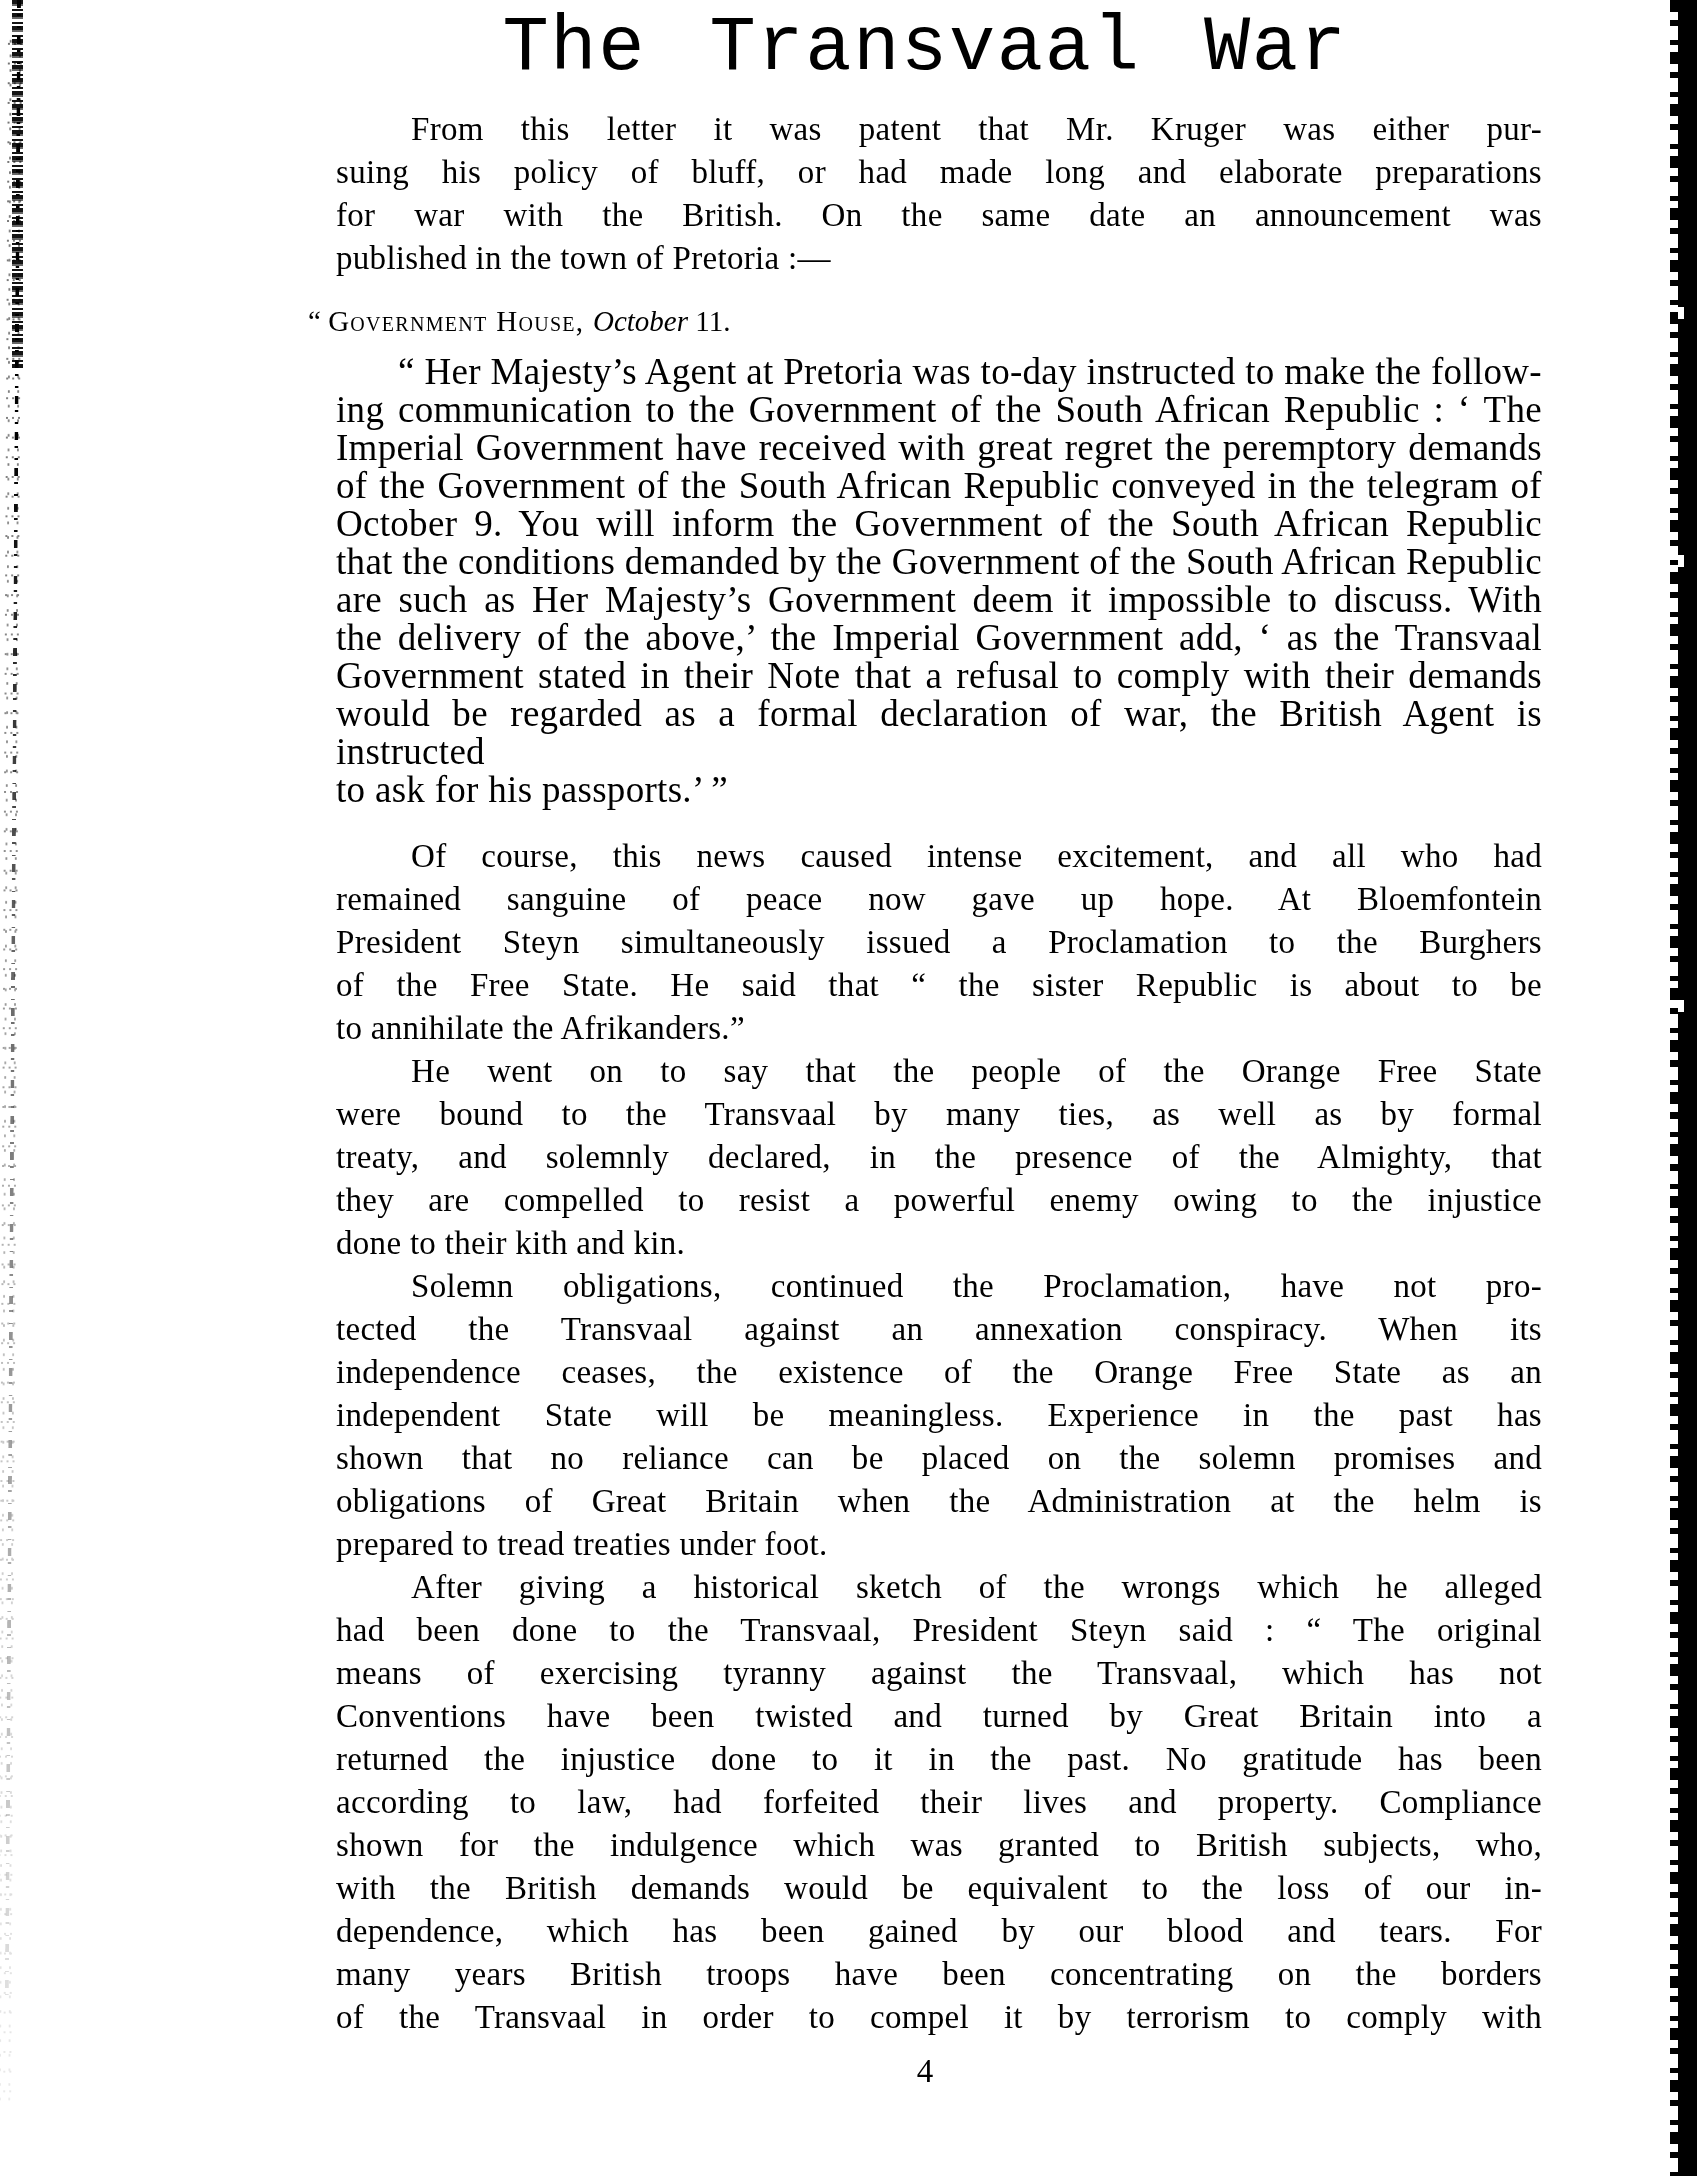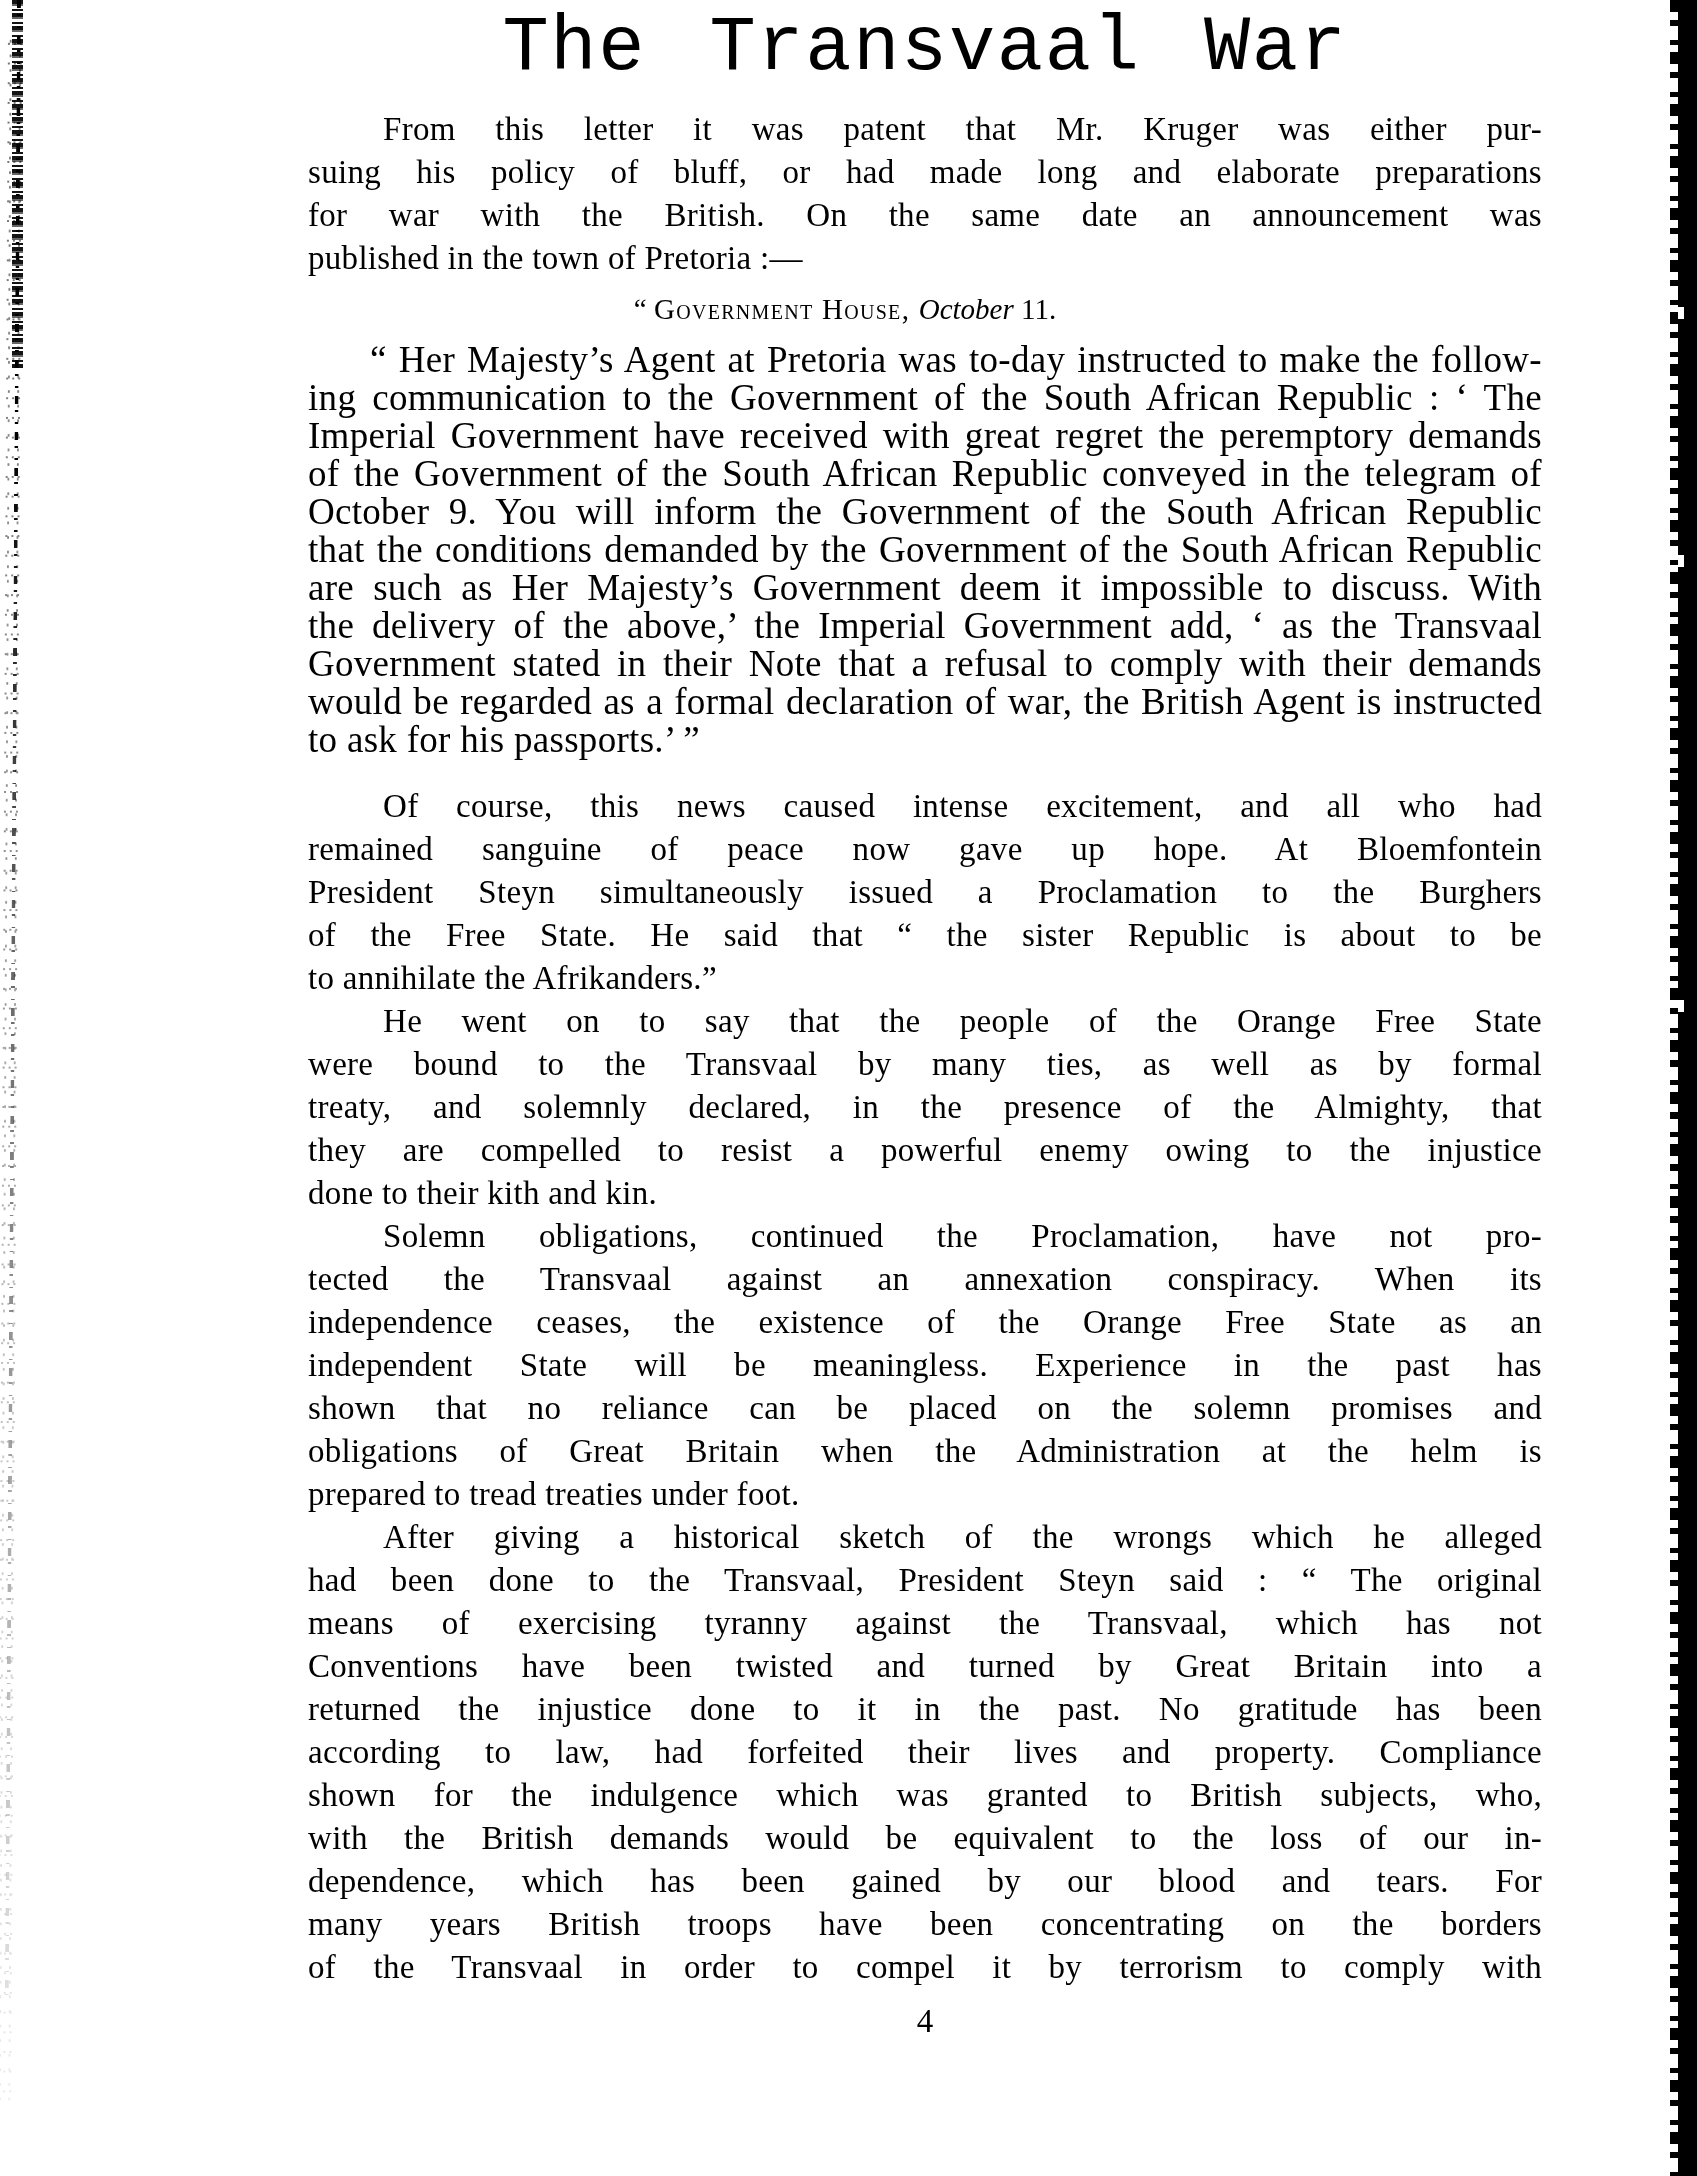--- a/index.html
+++ b/index.html
@@ -24,35 +24,35 @@
     margin-top:6.8px;
     font-size:77px;
     line-height:84px;
     text-align:center;
     letter-spacing:1.7px;
     word-spacing:15.4px;
     white-space:nowrap;
     font-family:Liberation Mono, monospace;
   }
 
-  .para, .quote { letter-spacing:0.3px; }
+  .para, .quote { letter-spacing:0.3px;margin-left:28px; }
 
   .para { font-size:33px; line-height:43px; }
   .para .ln { text-align:justify; text-align-last:justify; }
   .para .ln:first-child { text-indent:75px; }
   .para.endleft .ln:last-child { text-align-last:left; }
 
   .p1 { margin-top:17px; }
   .p2 { margin-top:26px; }
 
   .heading {
-    margin-top:10px;
+    margin-top:22px;
     font-size:29px;
     line-height:38px;
-    text-align:center;
+    text-align:left;
     padding-right:160px;
     white-space:nowrap;
   }
   .heading .sc { font-variant:small-caps; letter-spacing:1.3px; }
   .heading .it { font-style:italic; }
 
   .quote {
     margin-top:13.7px;
     font-size:37px;
     line-height:38px;

